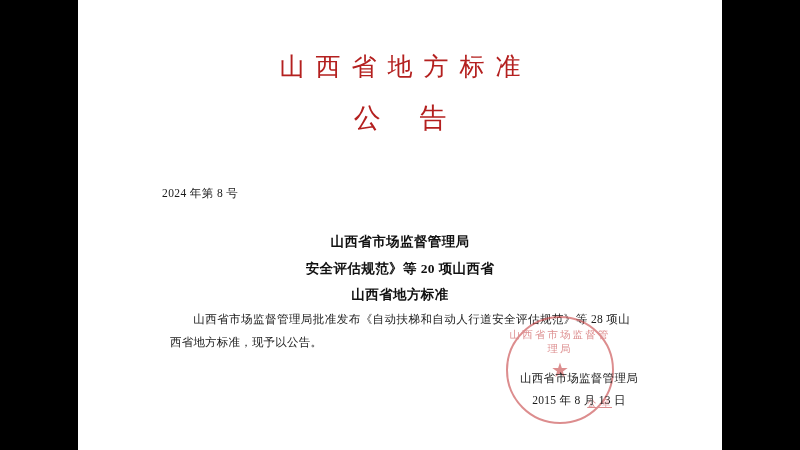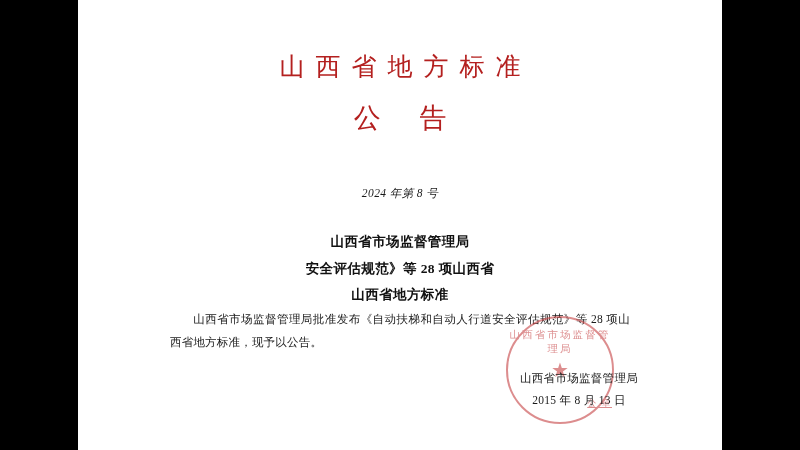--- a/index.html
+++ b/index.html
@@ -50,26 +50,25 @@
     color: #b4201f;
     font-size: 27px;
     letter-spacing: 16px;
     text-align: center;
     font-weight: 400;
     margin: 20px 0 0 0;
     text-indent: 16px;
     line-height: 1.2;
   }
   .doc-number {
-    text-align: center;
+    text-align: left;
     font-size: 11.5px;
     color: #1a1a1a;
     margin-top: 52px;
     letter-spacing: 0.4px;
-    font-style: italic;
   }
   .heading-block {
     margin-top: 28px;
     text-align: center;
     color: #111;
     font-weight: bold;
     font-size: 13.5px;
     line-height: 1.95;
     letter-spacing: 0.4px;
   }
@@ -166,21 +165,21 @@
   <div class="page">
     <div class="doc-inner">
 
       <div class="title-main">山西省地方标准</div>
       <div class="title-sub">公 告</div>
 
       <div class="doc-number">2024 年第 8 号</div>
 
       <div class="heading-block">
         <span class="heading-line">山西省市场监督管理局</span>
-        <span class="heading-line">安全评估规范》等 28 项山西省</span>
+        <span class="heading-line">安全评估规范》等 20 项山西省</span>
         <span class="heading-line">山西省地方标准</span>
       </div>
 
       <div class="body-block"><span class="indent"></span><span>山西省市场监督管理局批准发布《自动扶梯和自动人行道安全评估规范》等 28 项山西省地方标准，现予以公告。</span></div>
 
       <div class="seal">
         <div class="seal-text-top">山西省市场监督管理局</div>
         <div class="seal-star">★</div>
         <div class="seal-text-bottom">公 章</div>
       </div>

